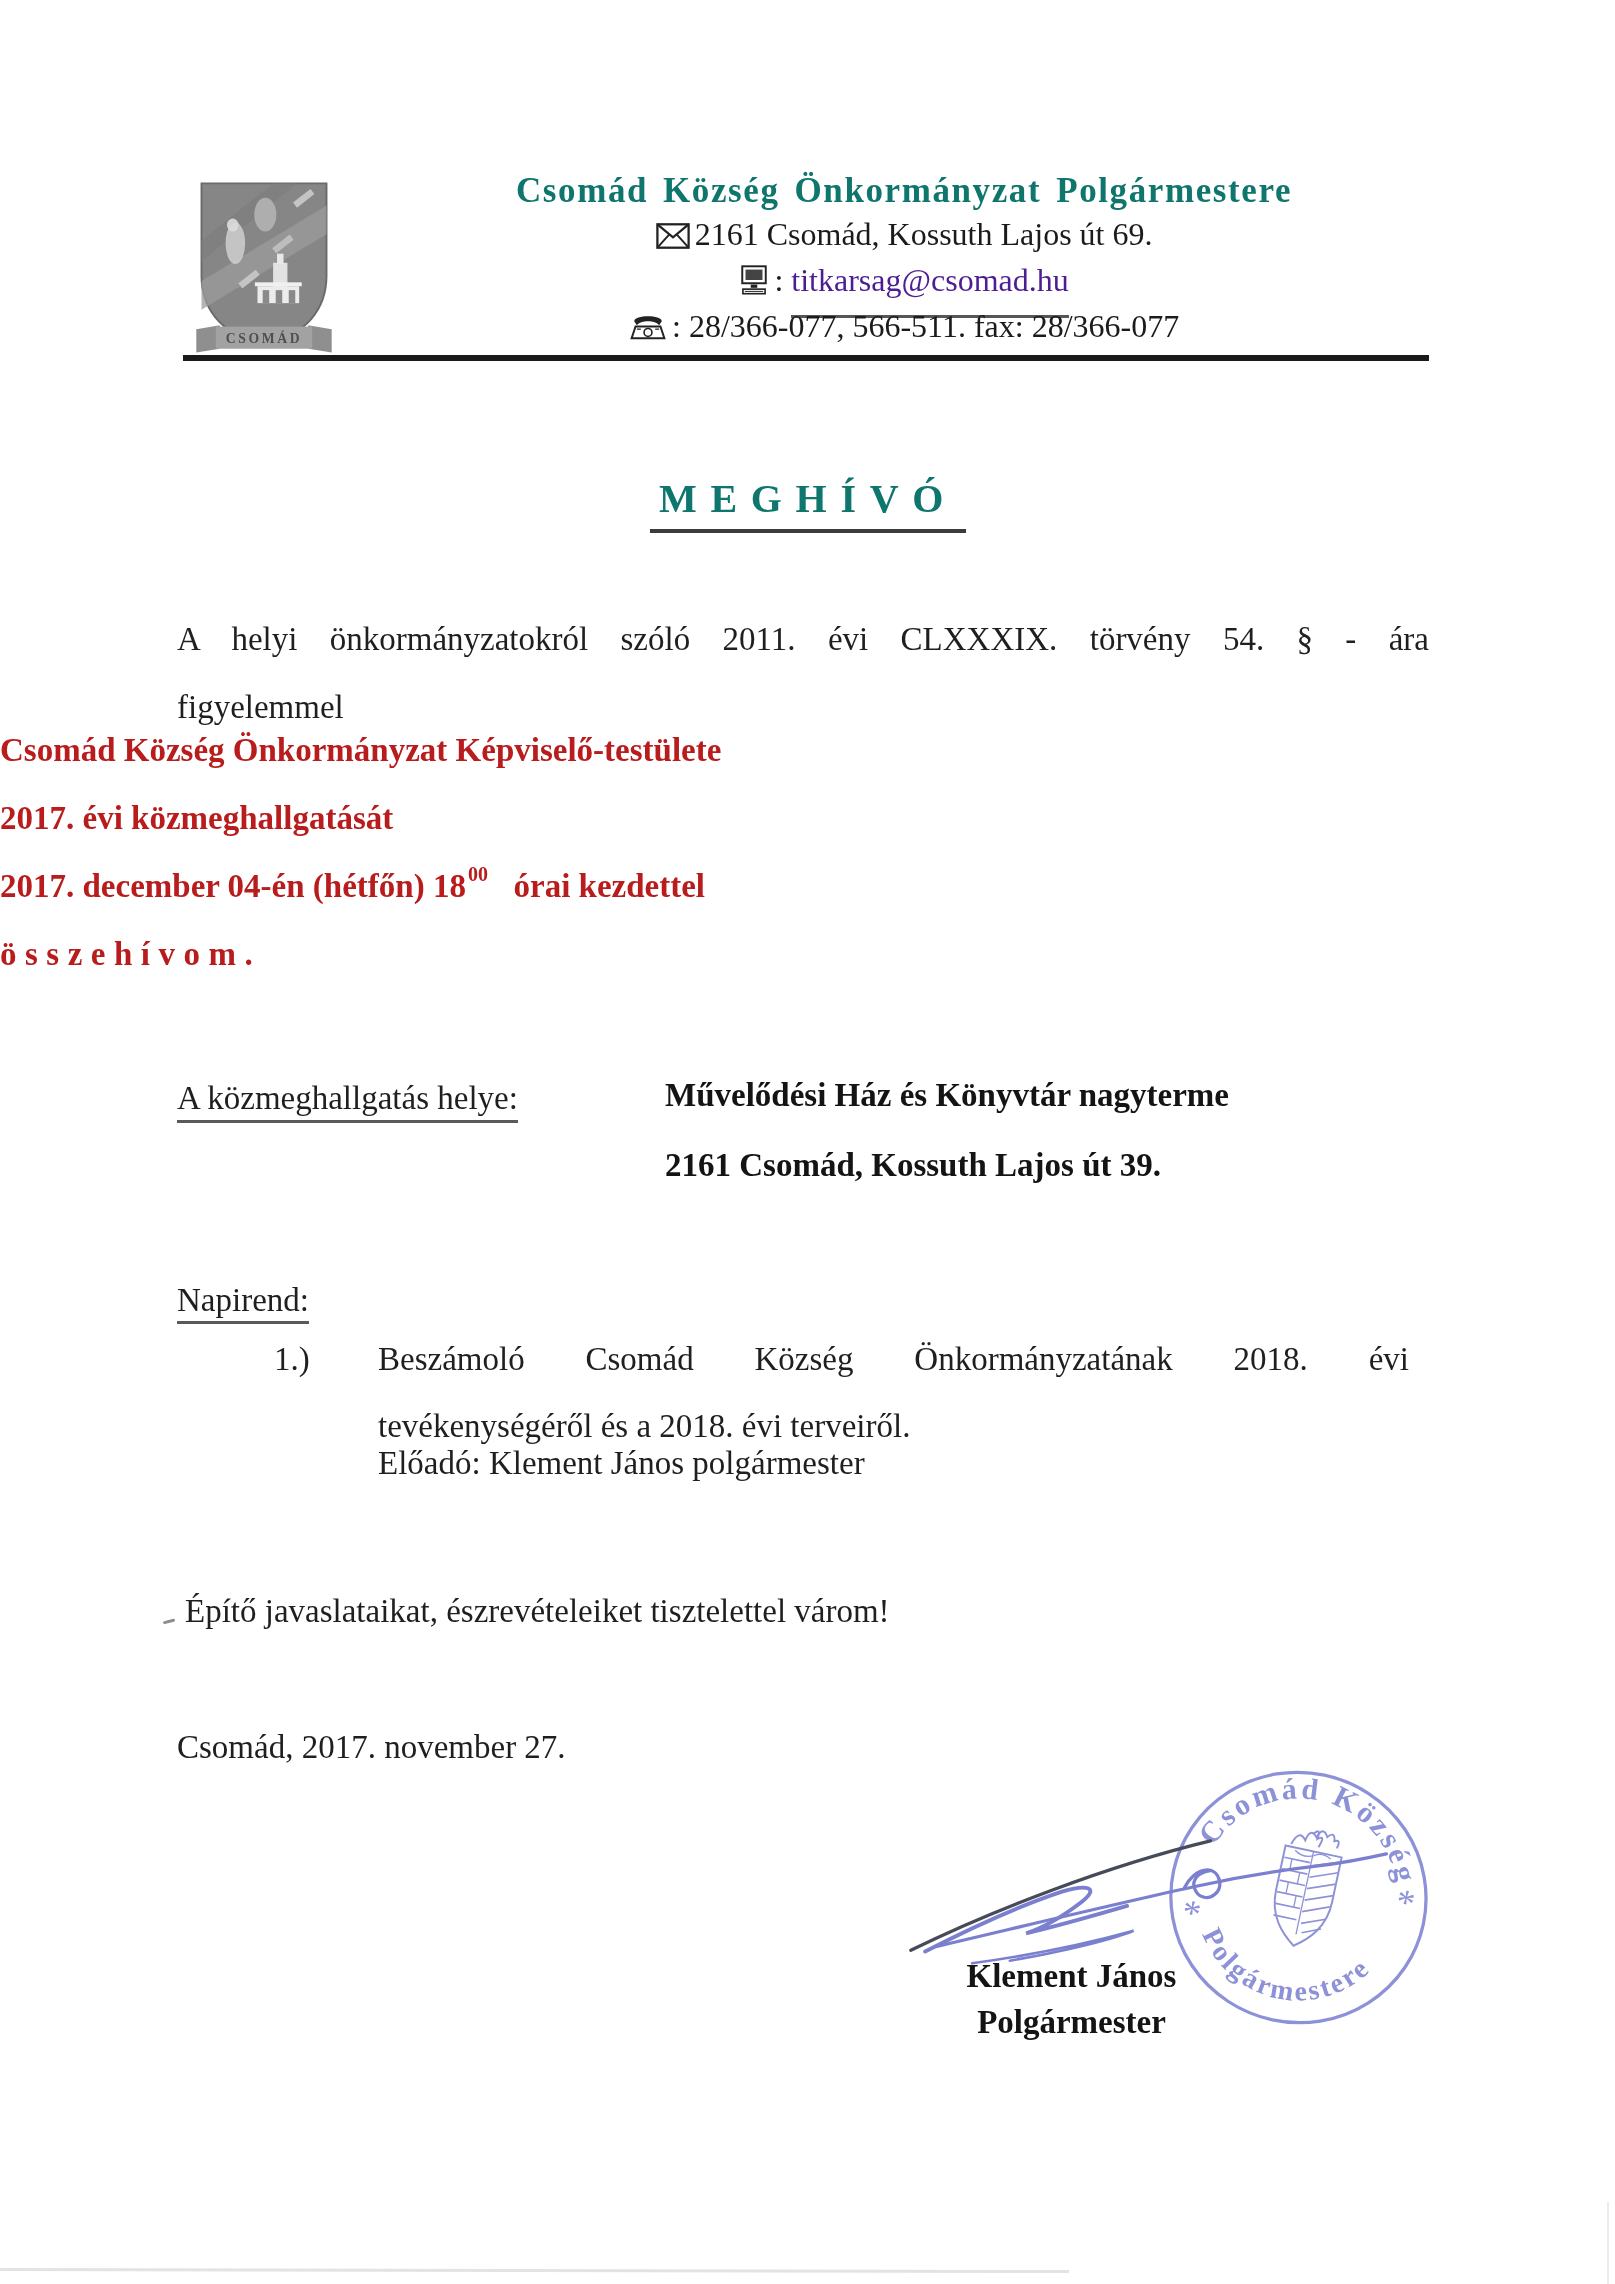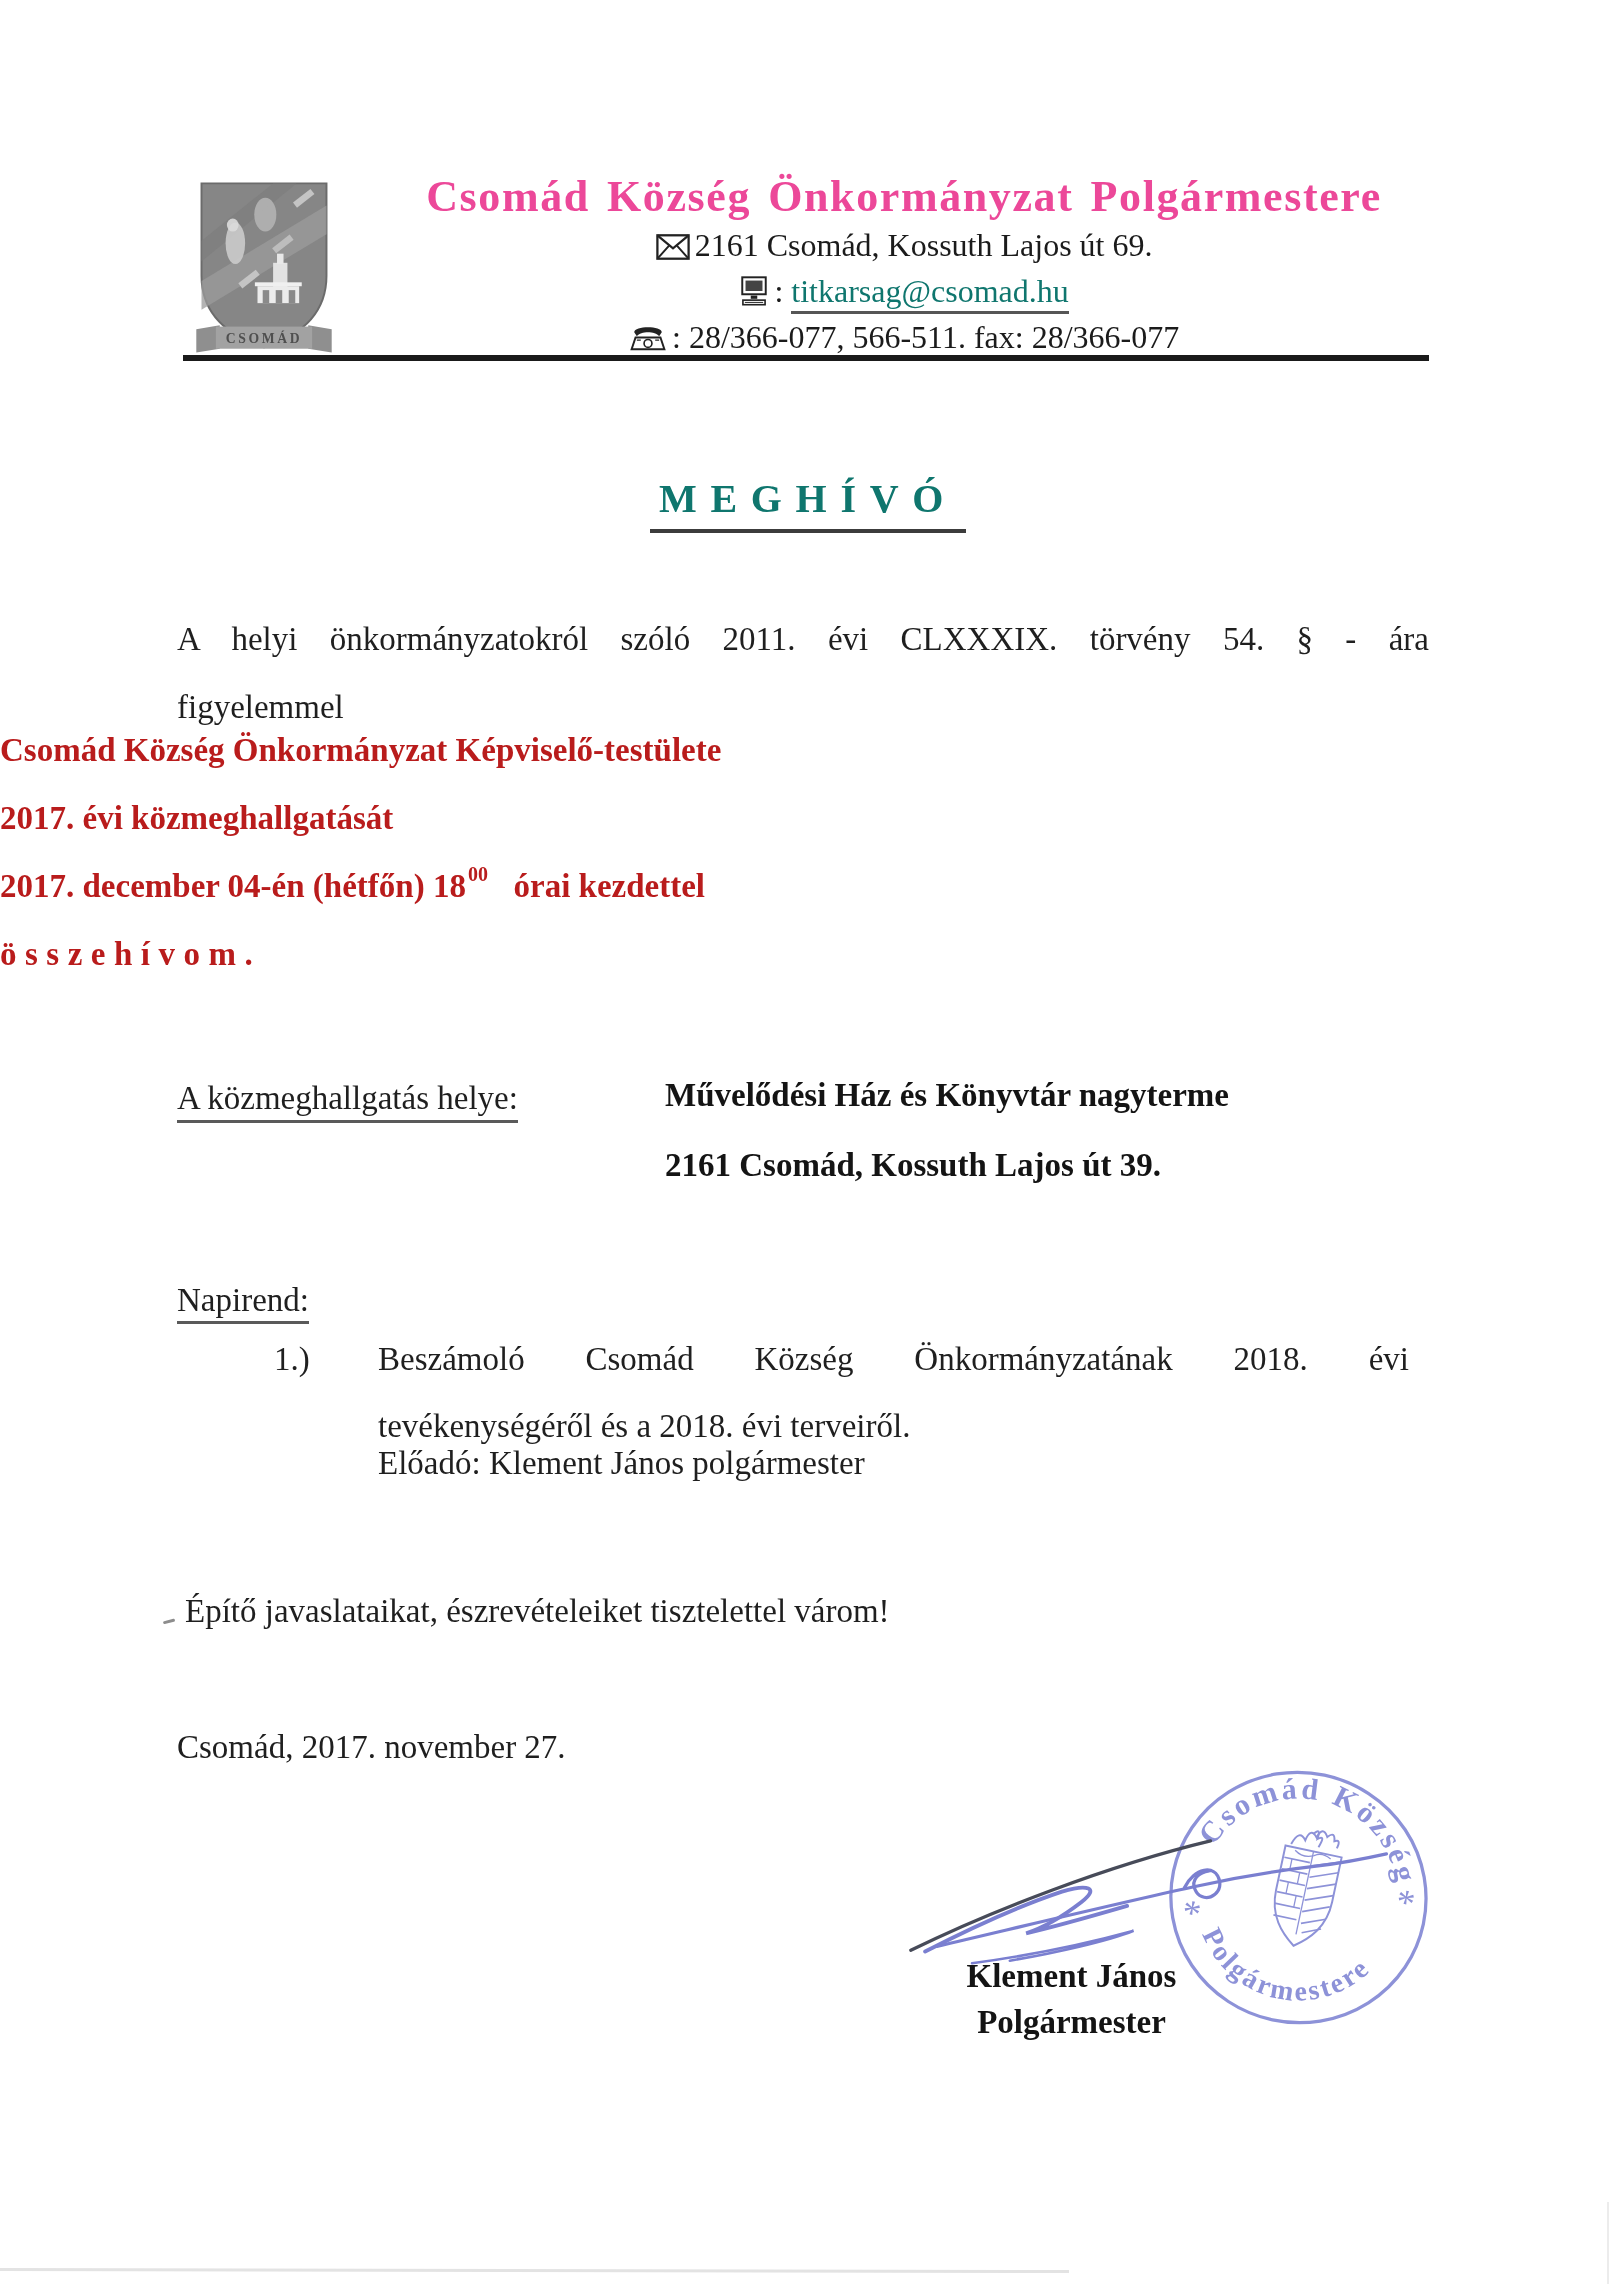--- a/index.html
+++ b/index.html
@@ -5,24 +5,24 @@
   html,body{margin:0;padding:0;background:#9a9a9a;}
   .page{
     position:relative;width:1616px;height:2284px;background:#ffffff;
     font-family:"Liberation Serif","DejaVu Serif",serif;color:#1f1f1f;
     overflow:hidden;
   }
   
   .letterhead{position:absolute;left:183px;top:171px;width:1246px;}
   .coa{position:absolute;left:11.7px;top:6.5px;width:138px;height:180px;}
   .head-text{margin-left:196px;text-align:center;}
-  .org-title{font-size:44px;font-weight:bold;letter-spacing:1.6px;word-spacing:4.6px;color:#ec4899;}
+  .org-title{font-size:35px;font-weight:bold;letter-spacing:1.6px;word-spacing:4.6px;color:#0f766e;}
   .head-line{font-size:32px;margin-top:5px;color:#1b1b1b;}
   .head-line .ic{display:inline-block;vertical-align:-3.9px;margin-right:5.2px;}
-  .email-link{color:#0f766e;text-decoration:none;border-bottom:3.3px solid #565656;padding-bottom:2px;}
+  .email-link{color:#4c1d95;text-decoration:none;border-bottom:3.3px solid #565656;padding-bottom:17px;}
   .rule{position:absolute;left:183px;top:355px;width:1246px;height:5.9px;background:#1a1a1a;}
   
   .doc-title-wrap{position:absolute;left:0;top:475px;width:1616px;text-align:center;}
   .doc-title{display:inline-block;font-size:40px;font-weight:bold;letter-spacing:13.7px;
     color:#0f766e;border-bottom:4.6px solid #3c3c3c;padding:0 9px 6.5px 9px;}
   
   .intro{position:absolute;left:177px;top:621px;width:1252px;font-size:33px;}
   .stretch{text-align:justify;text-align-last:justify;}
   .intro-l2{margin-top:31px;}
   

